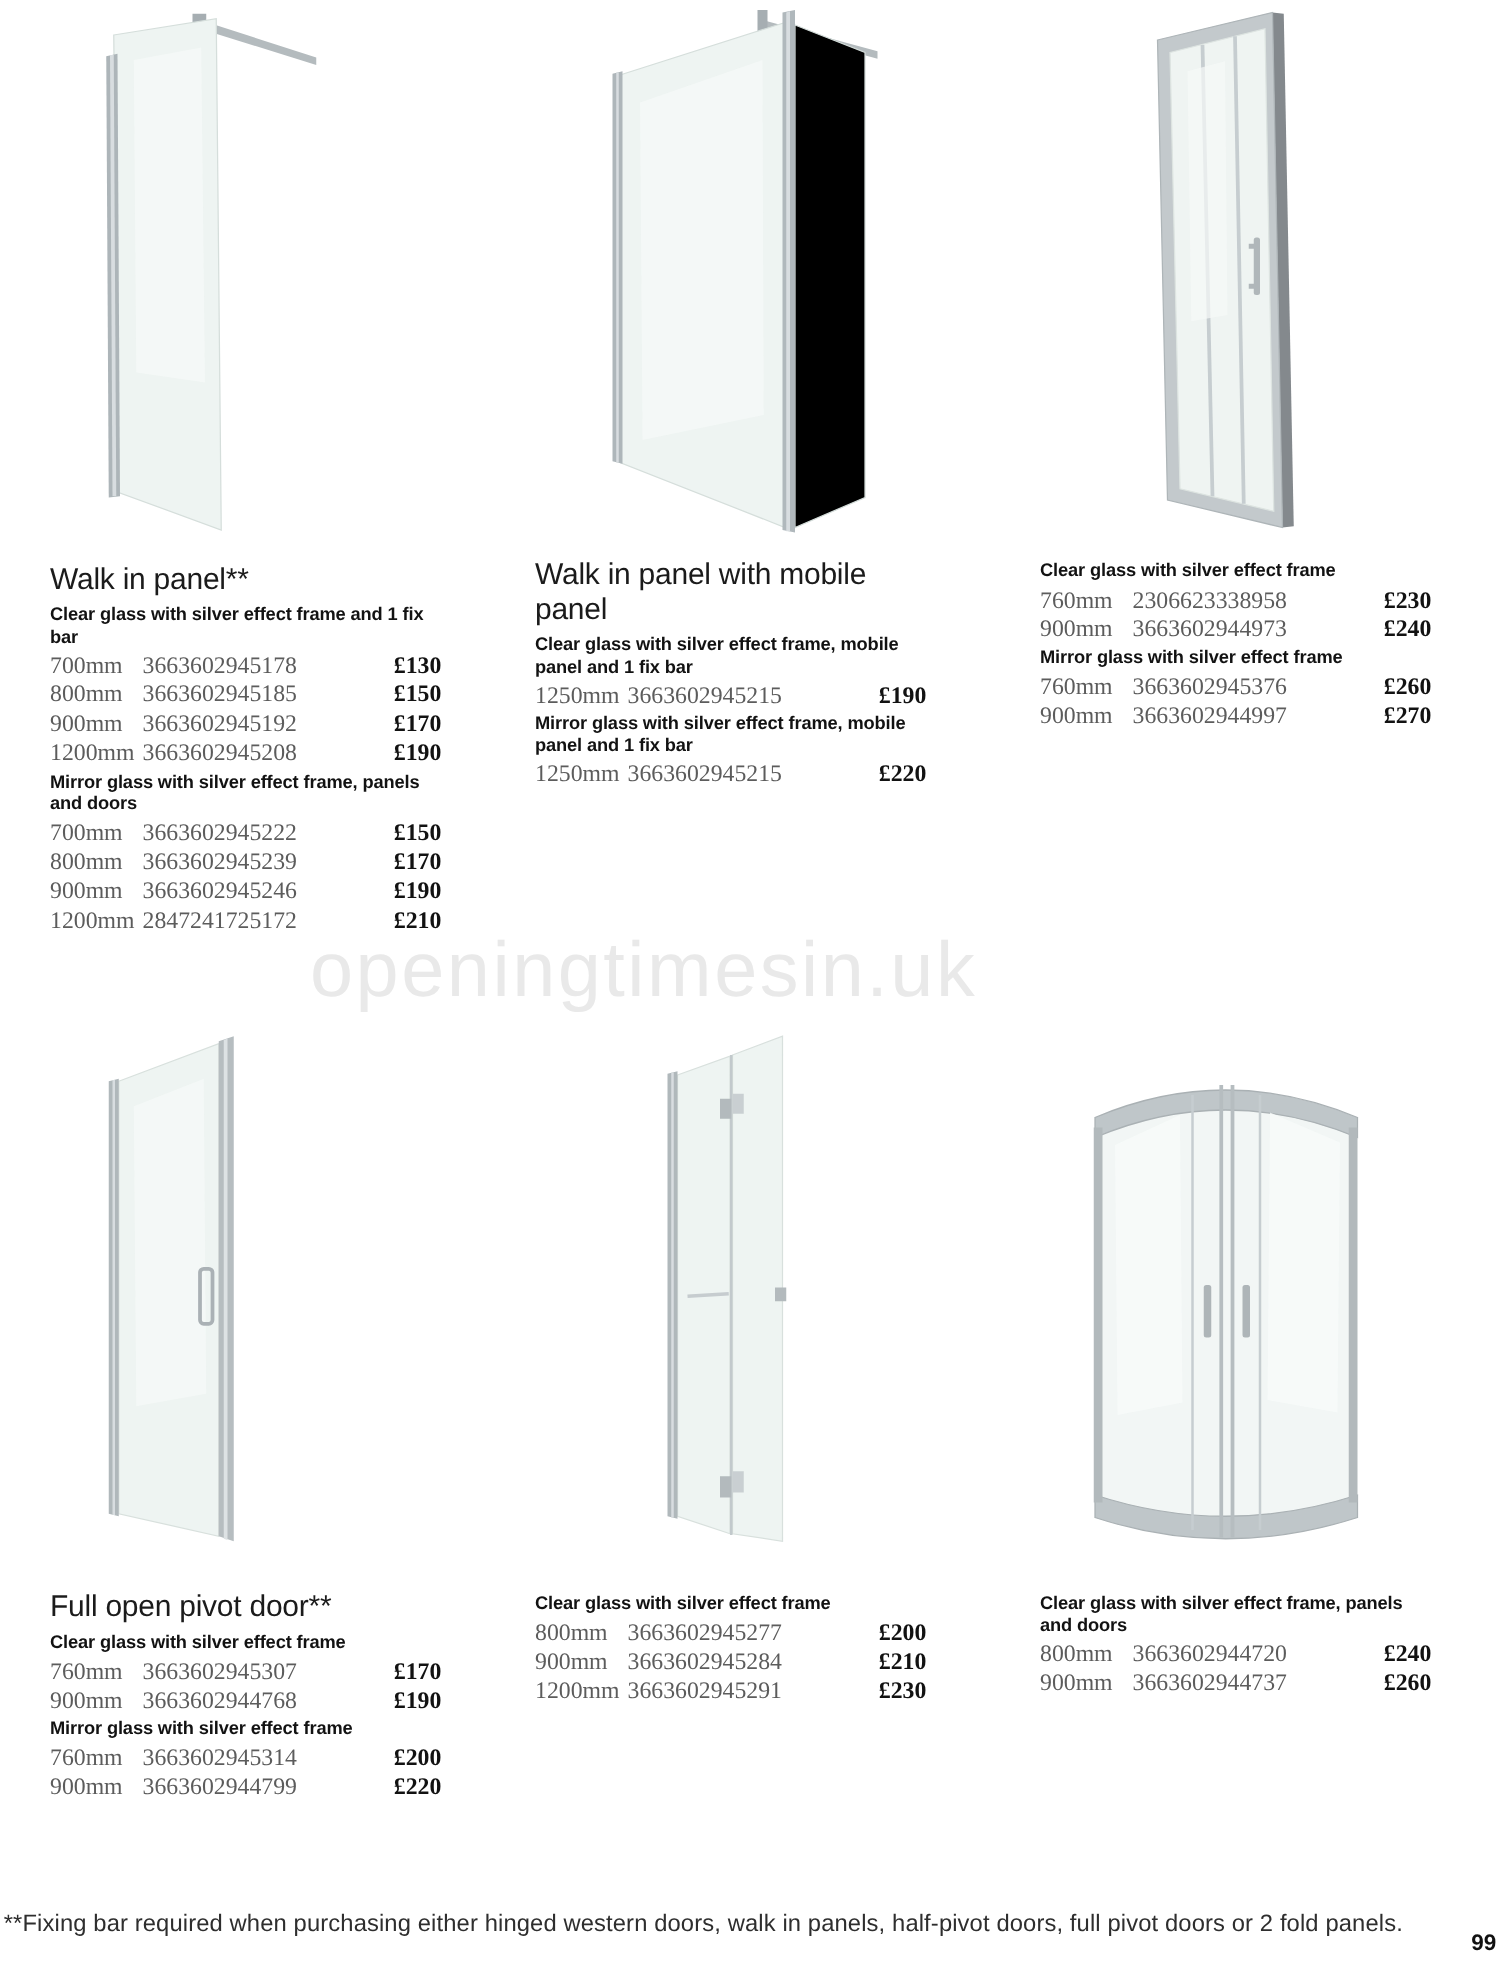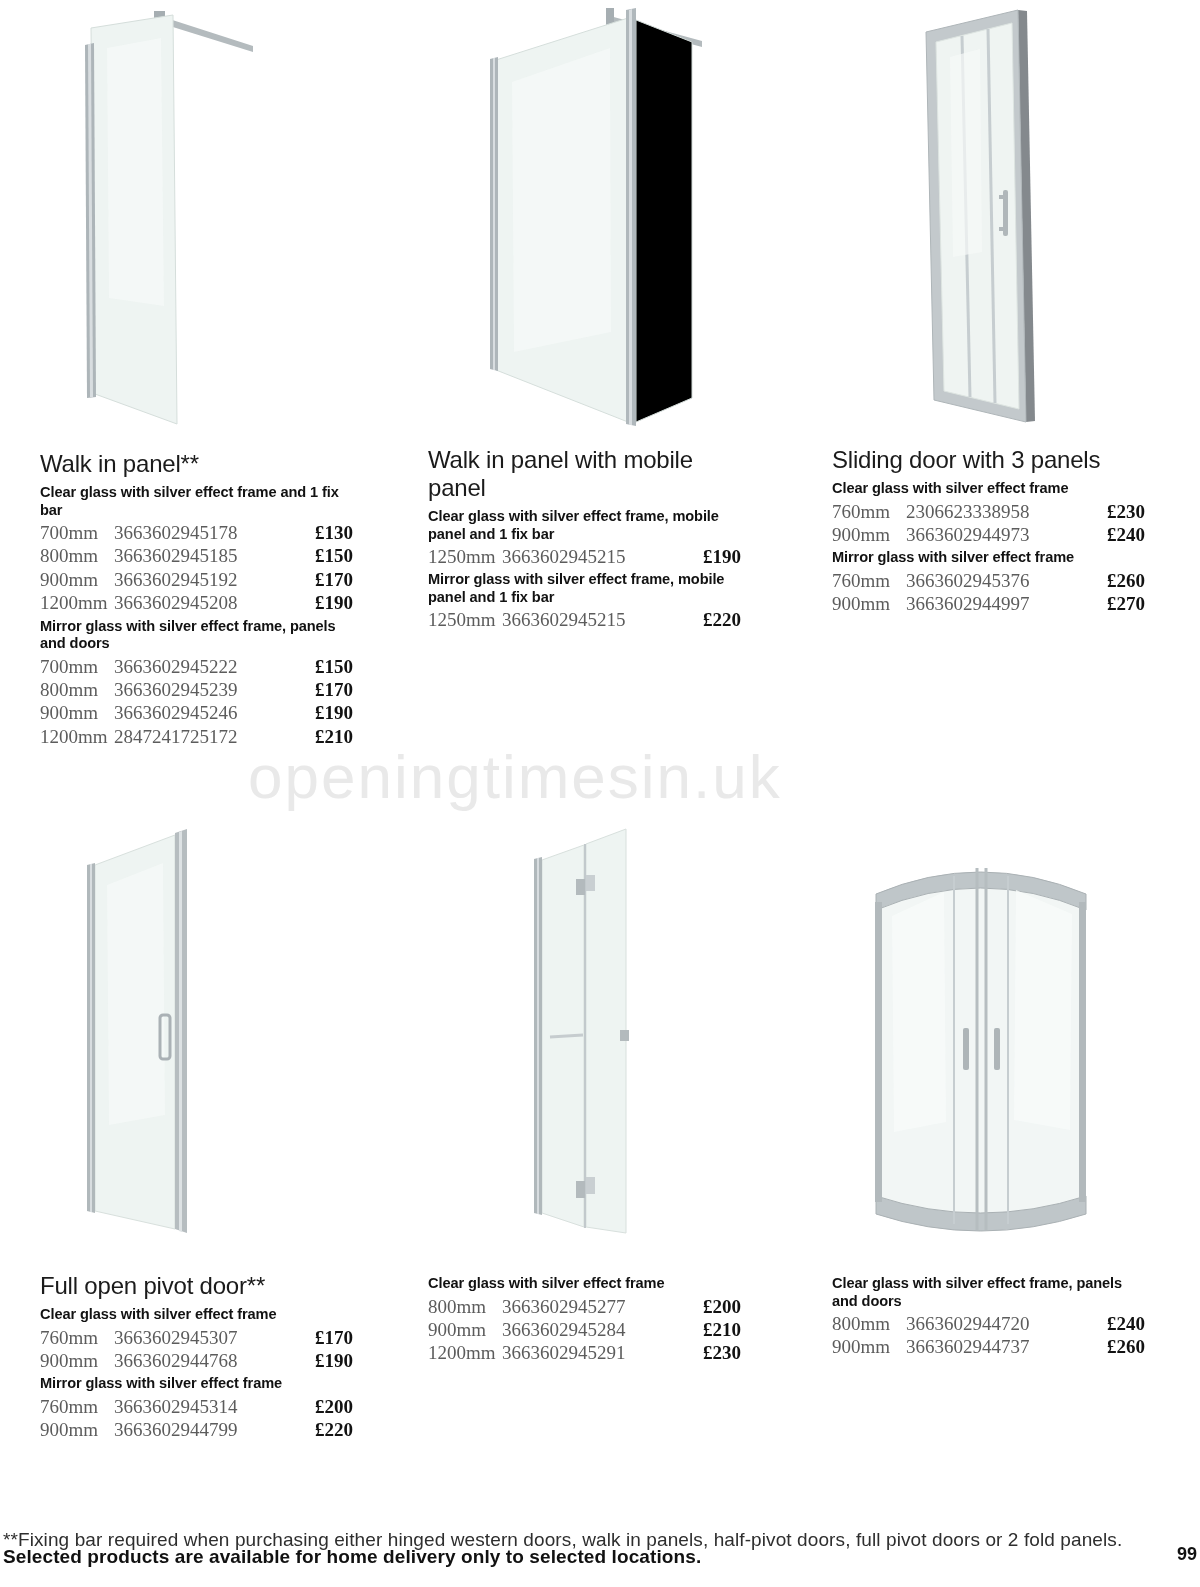--- a/index.html
+++ b/index.html
@@ -133,21 +133,20 @@
         <polygon points="46,40 122,21 129,407 54,389" fill="#eff4f2" stroke="#dde4e1" stroke-width="1"></polygon>
         <line x1="72" y1="34" x2="80" y2="395" stroke="#c6cdd0" stroke-width="3"></line>
         <line x1="98" y1="27" x2="105" y2="401" stroke="#c6cdd0" stroke-width="3"></line>
         <polygon points="60,55 90,47 92,250 63,255" fill="#f6faf8" opacity="0.7"></polygon>
         <rect x="113" y="188" width="5" height="46" rx="2" fill="#b0b7ba"></rect>
         <rect x="109" y="193" width="5" height="4" fill="#b0b7ba"></rect>
         <rect x="109" y="225" width="5" height="4" fill="#b0b7ba"></rect>
       </svg>
     </div>
     <div class="ptext" style="left:0;top:446px">
-      <h2 class="ptitle">Sliding door with 3 panels</h2>
       <div class="ptable">
           <div class="subtitle">Clear glass with silver effect frame</div>
           <div class="prow">
             <span class="size">760mm</span>
             <span class="code">2306623338958</span>
             <span class="price">£230</span>
           </div>
           <div class="prow">
             <span class="size">900mm</span>
             <span class="code">3663602944973</span>
@@ -276,16 +275,15 @@
           <div class="prow">
             <span class="size">900mm</span>
             <span class="code">3663602944737</span>
             <span class="price">£260</span>
           </div>
         </div>
     </div>
   </section>
 
   <div class="footnote fn1">**Fixing bar required when purchasing either hinged western doors, walk in panels, half-pivot doors, full pivot doors or 2 fold panels.</div>
-  <div class="footnote fn2">Selected products are available for home delivery only to selected locations.</div>
   <div class="pagenum">99</div>
 
 </div>
 
 </body></html>

